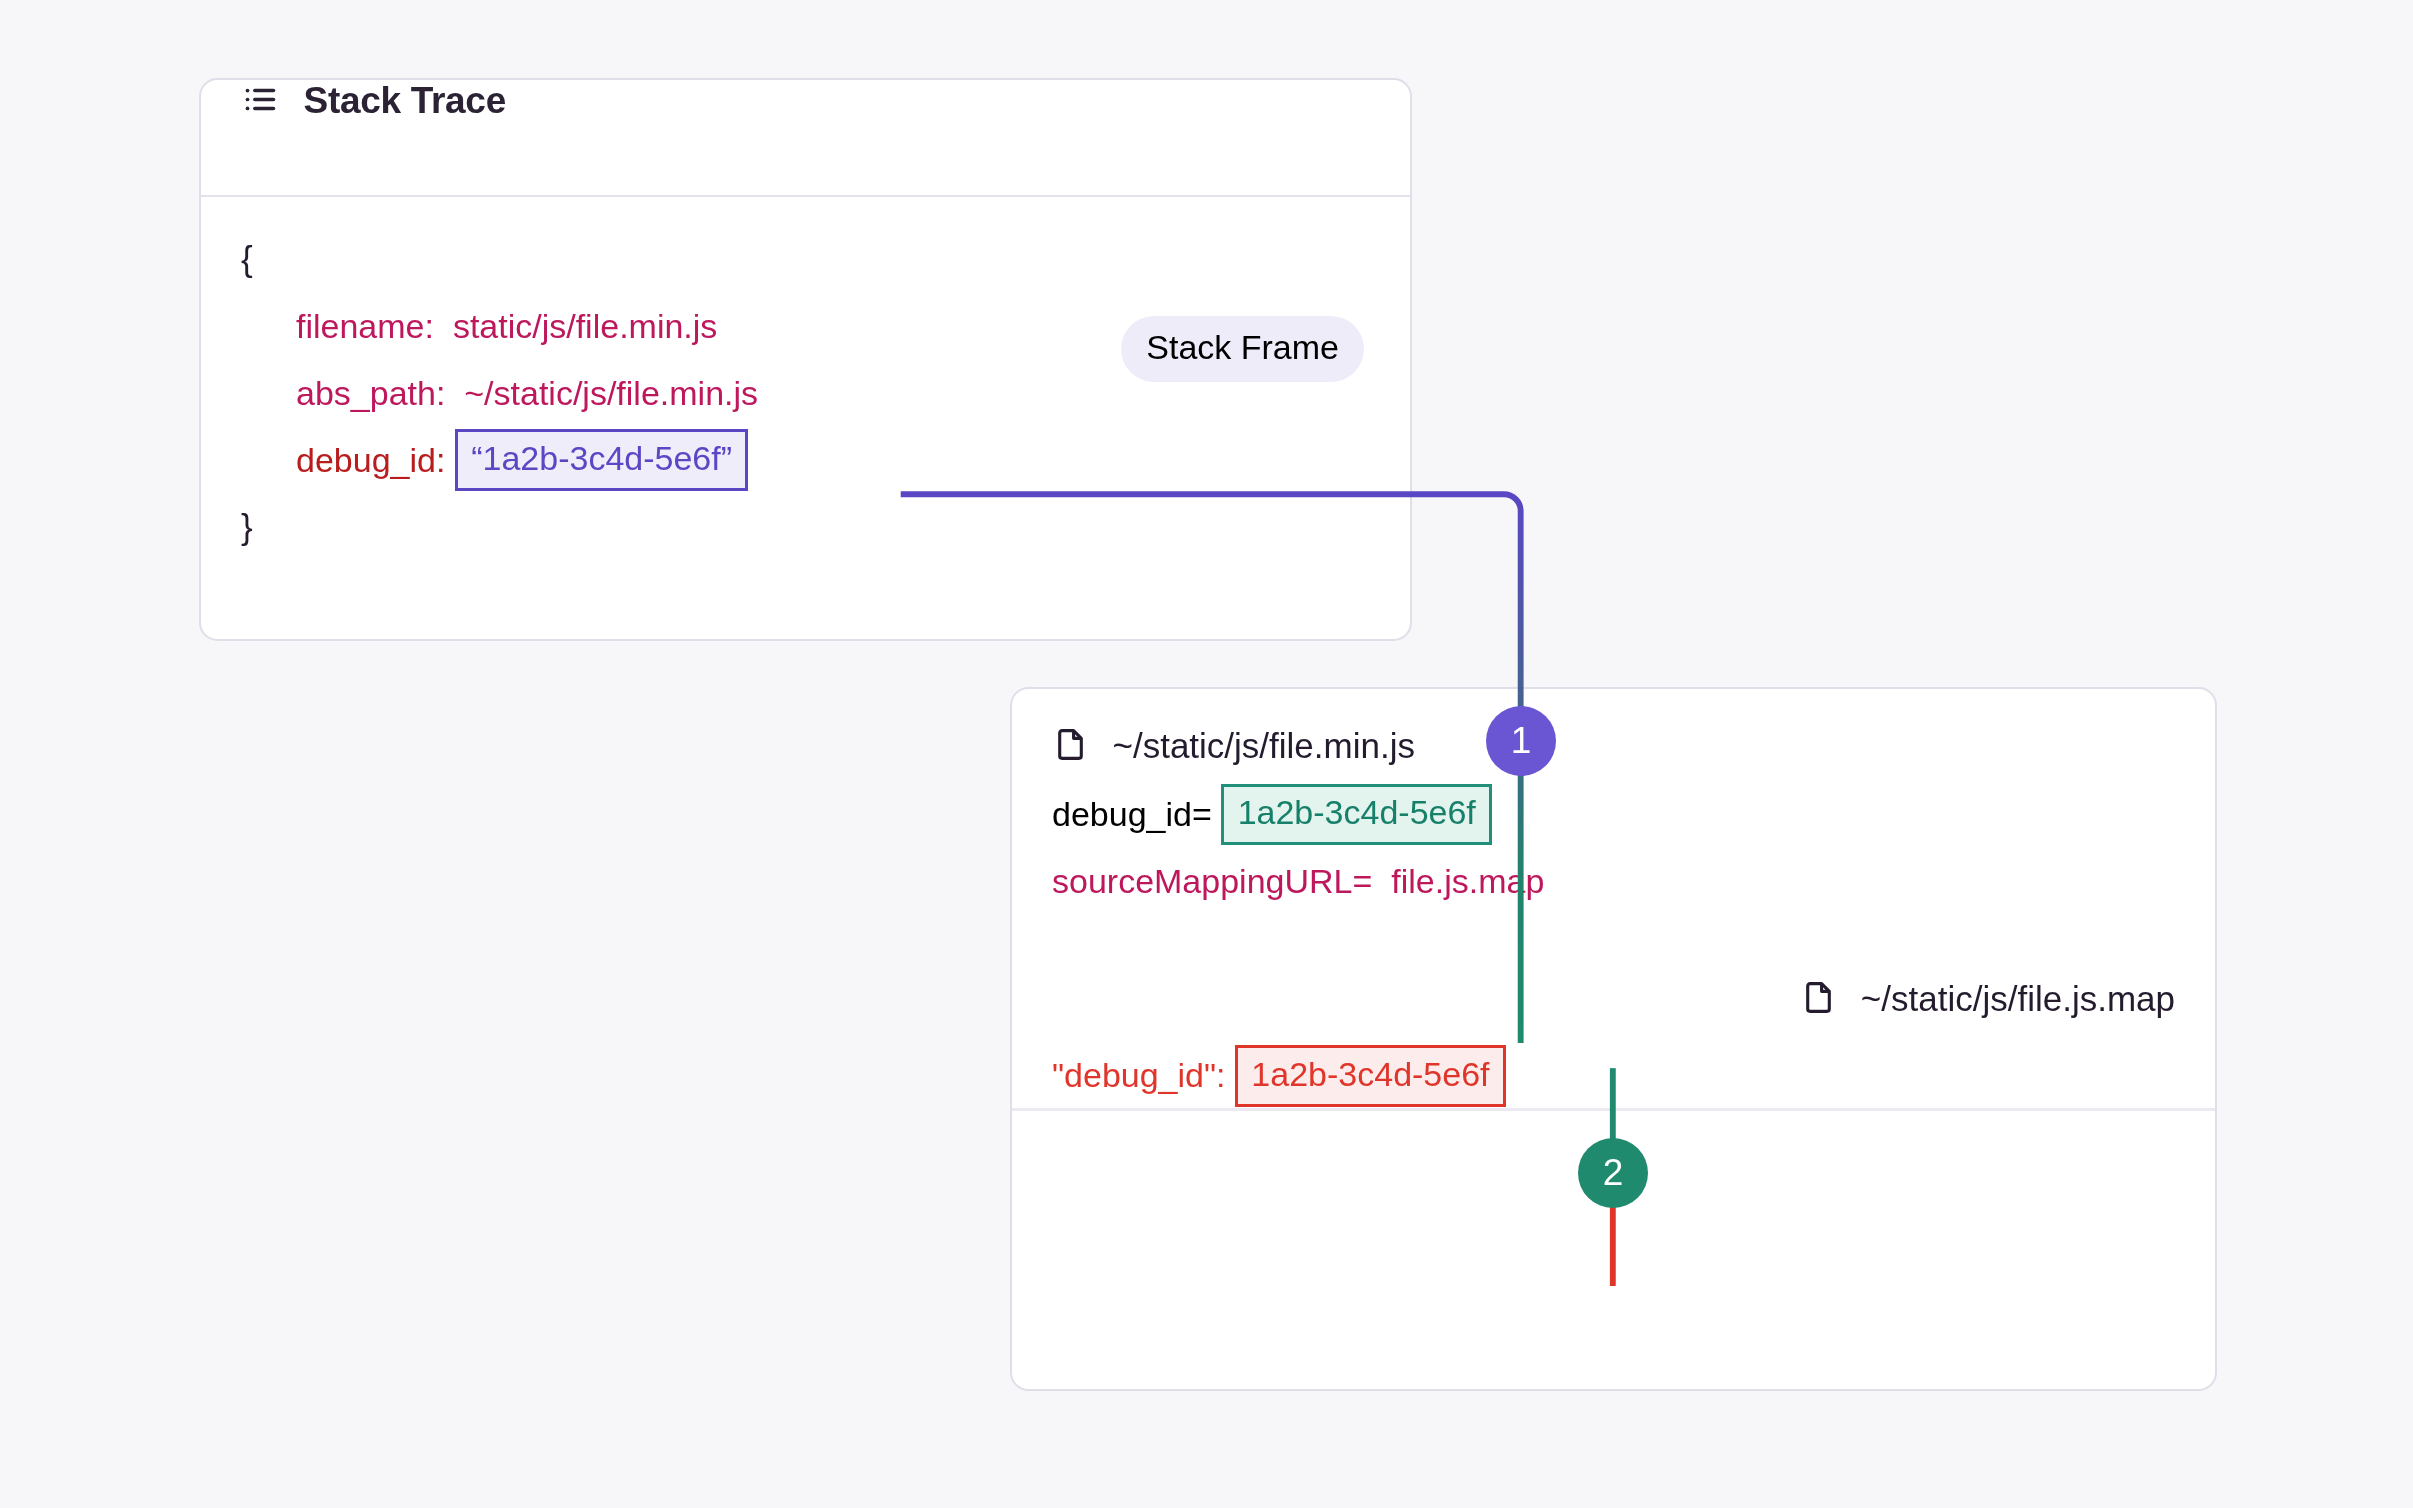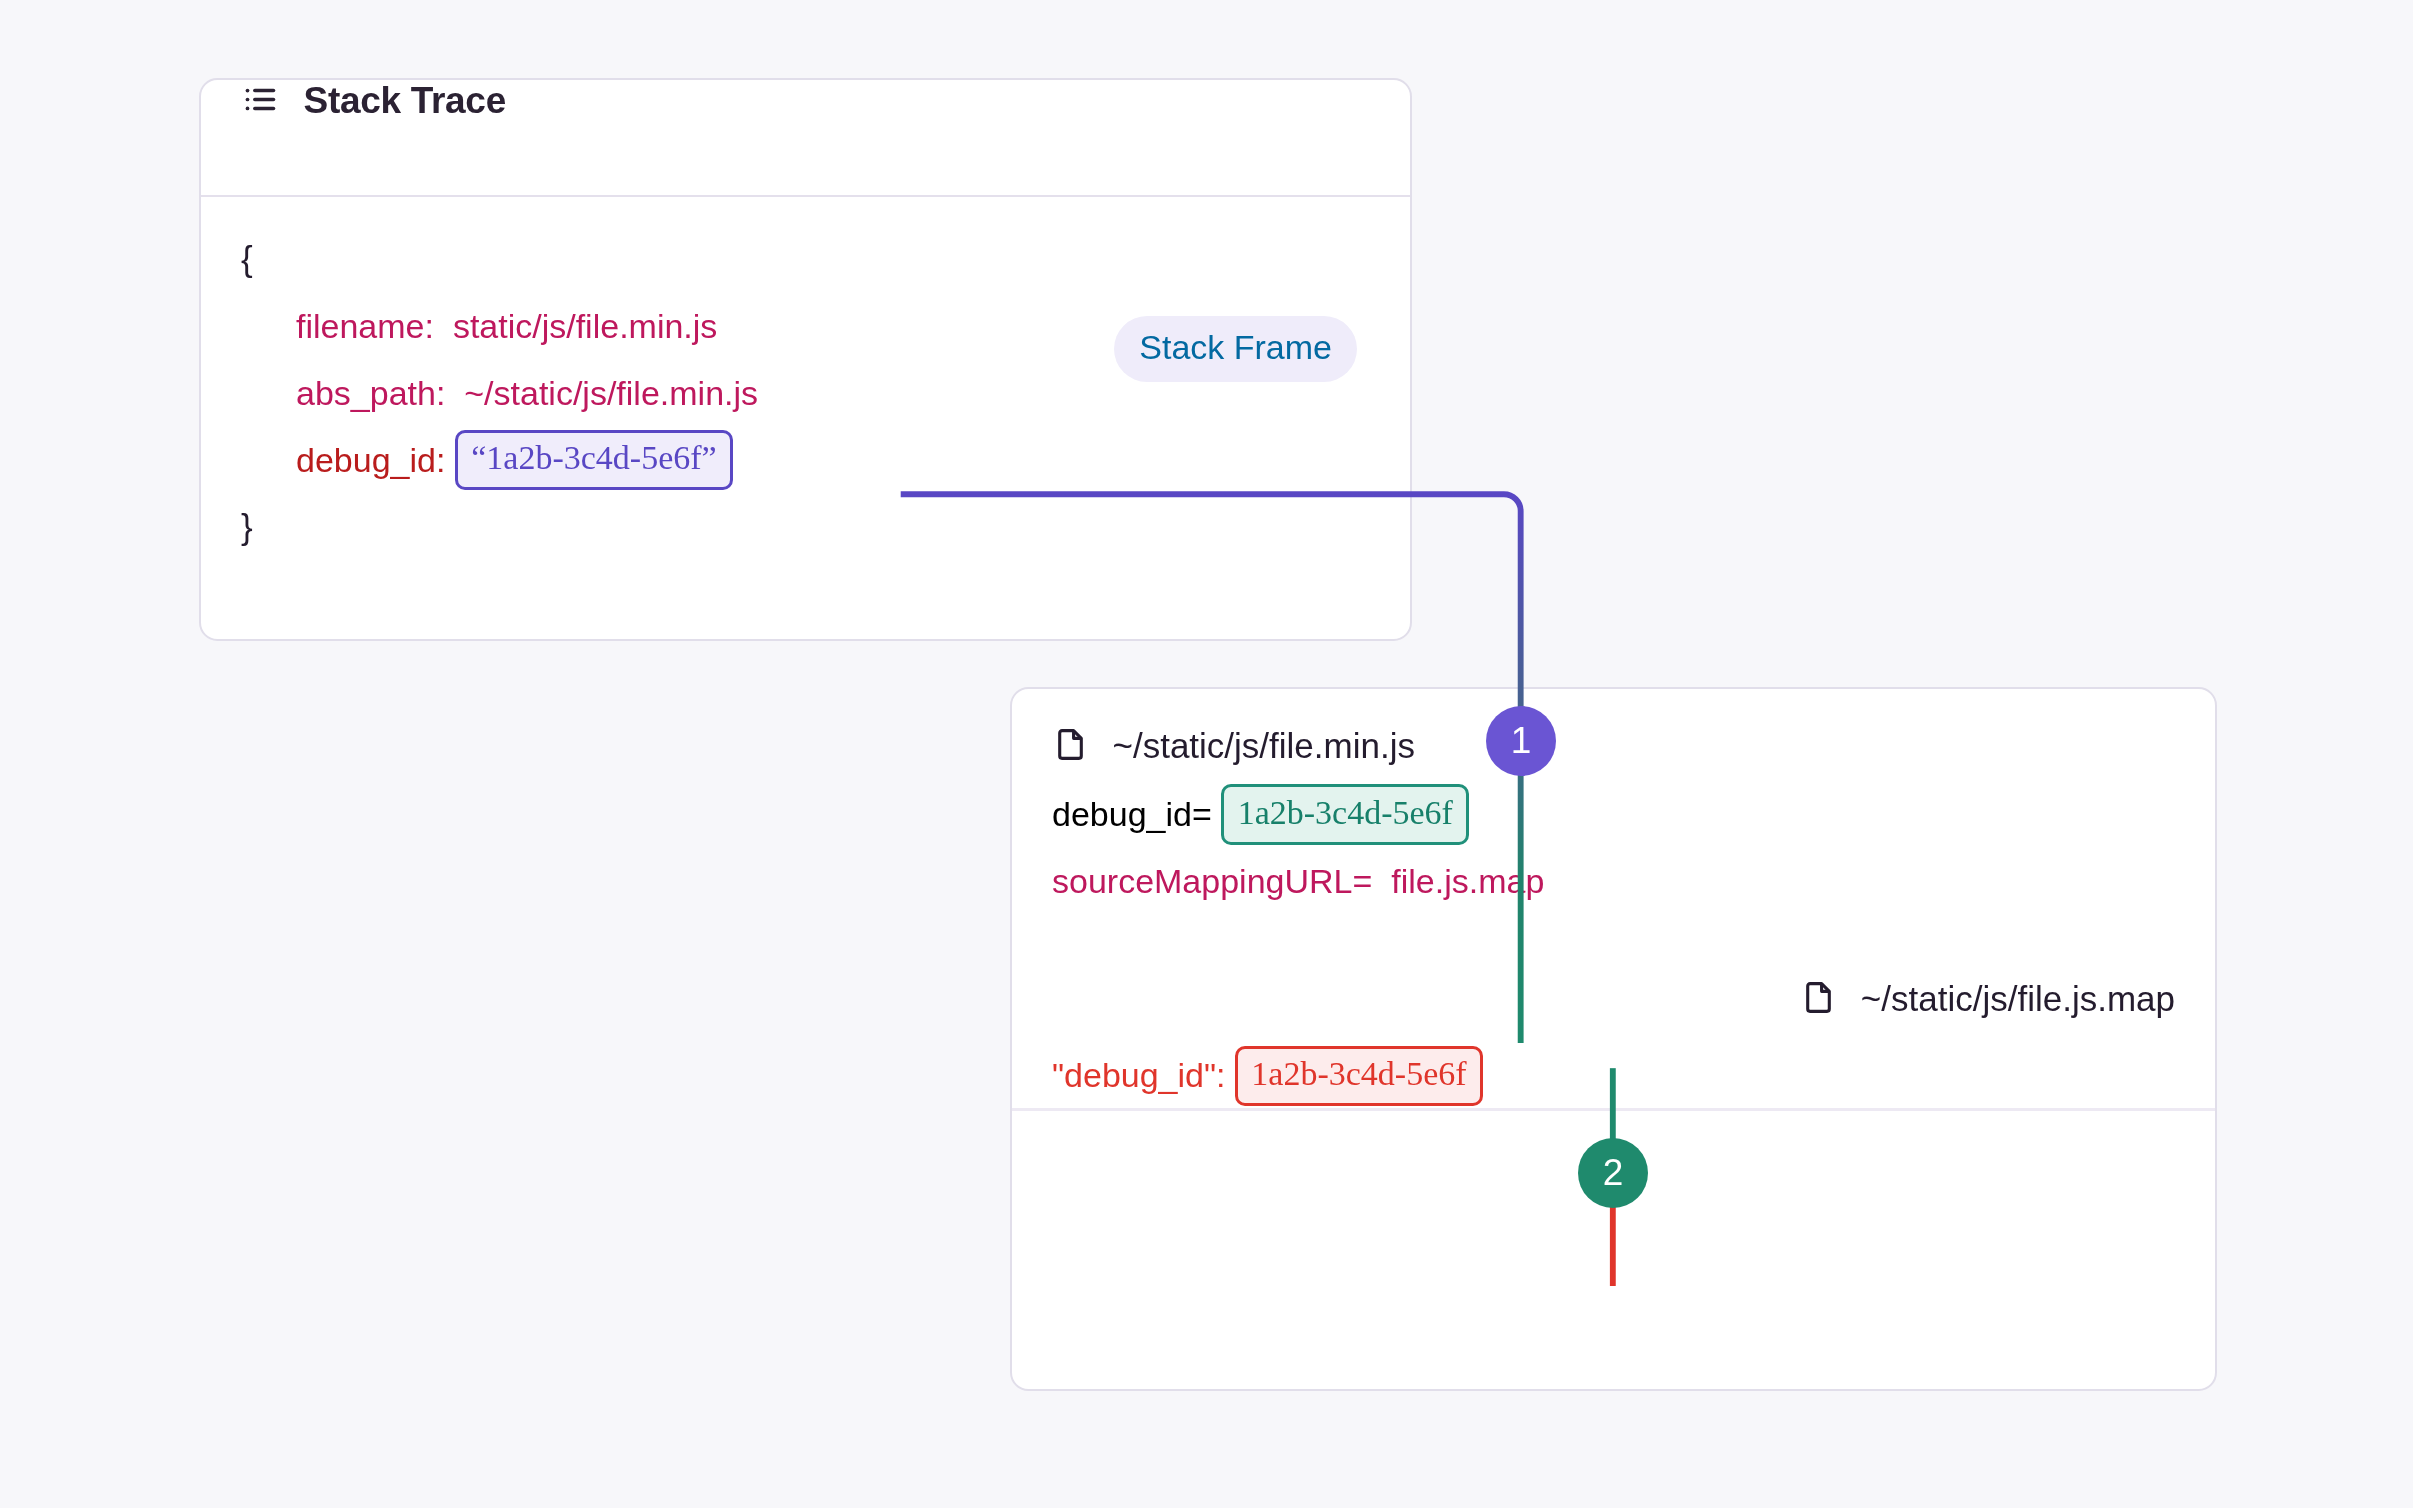--- a/index.html
+++ b/index.html
@@ -47,38 +47,38 @@
   .brace { color: #241C2E; font-size: 35px; font-weight: 500; }
   .indent { padding-left: 55px; }
 
   .key-purple { color: #b91c1c; }
   .key-green  { color: #000000; }
   .key-red    { color: #E0352B; }
 
   
   .chip {
     display: inline-flex; align-items: center; justify-content: center;
-    border-radius: 10px;
+    border-radius: 0;
     font-size: 34px;
     padding: 6.7px 13.4px 10px 13.4px;
-    position: relative; z-index: 6; font-family: Liberation Serif, serif;
+    position: relative; z-index: 6;
   }
   .chip-purple { border: 3.4px solid #5947C4; background: #F0EDFB; color: #5947C4; }
   .chip-green  { border: 3.4px solid #20907A; background: #E3F3EE; color: #17806A; }
   .chip-red    { border: 3.4px solid #E0352B; background: #FDECEC; color: #E0352B; }
 
   
   .pill {
     position: absolute;
     display: inline-flex; align-items: center; justify-content: center;
     border-radius: 837px;
     font-size: 34px;
     padding: 11.7px 25px 15px 25px;
   }
-  .pill-stackframe { background: #EFECFA; color: #0369a1; right: 53px; top: 236px; }
+  .pill-stackframe { background: #EFECFA; color: #000000; right: 46px; top: 236px; }
 
   
   .file-row { display: flex; align-items: center; height: 70px; }
   .file-icon { width: 37px; height: 37px; color: #241C2E; flex: 0 0 auto; }
   .file-name { font-size: 35px; color: #241C2E; margin-left: 23.5px; white-space: pre; }
 
   .row-divider {
     position: absolute; left: 0; right: 0;
     height: 2.5px; background: #EDE9F3;
   }

